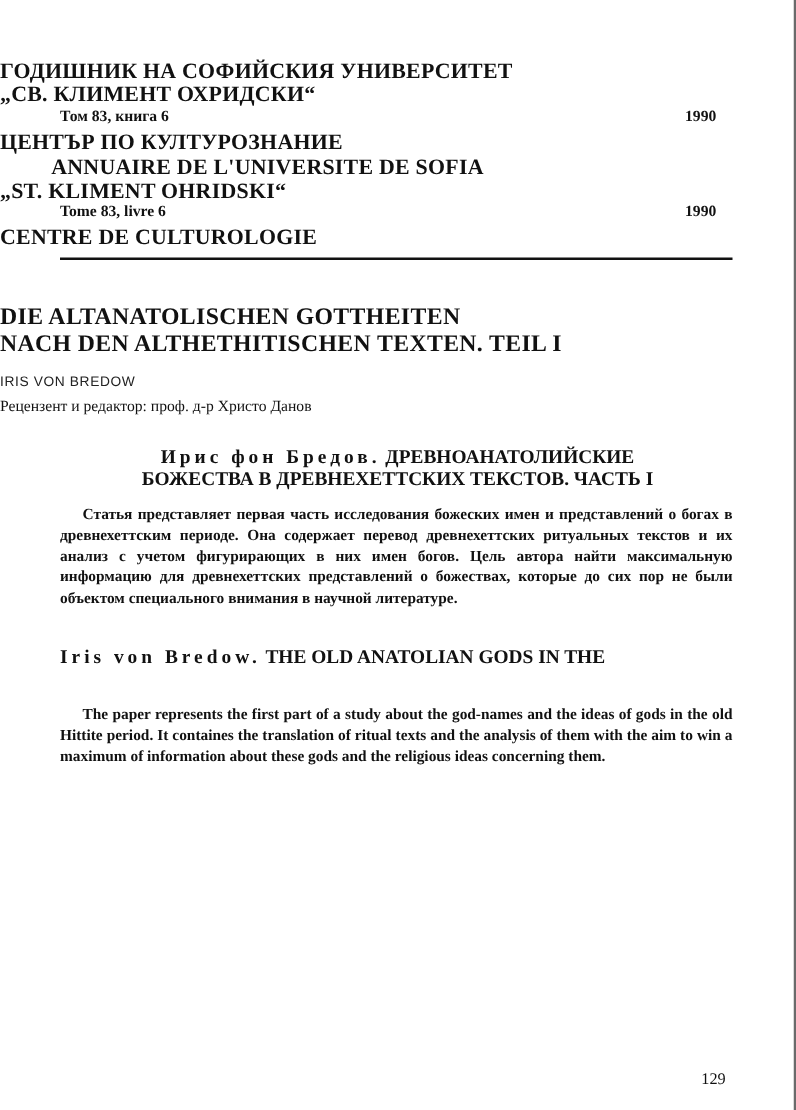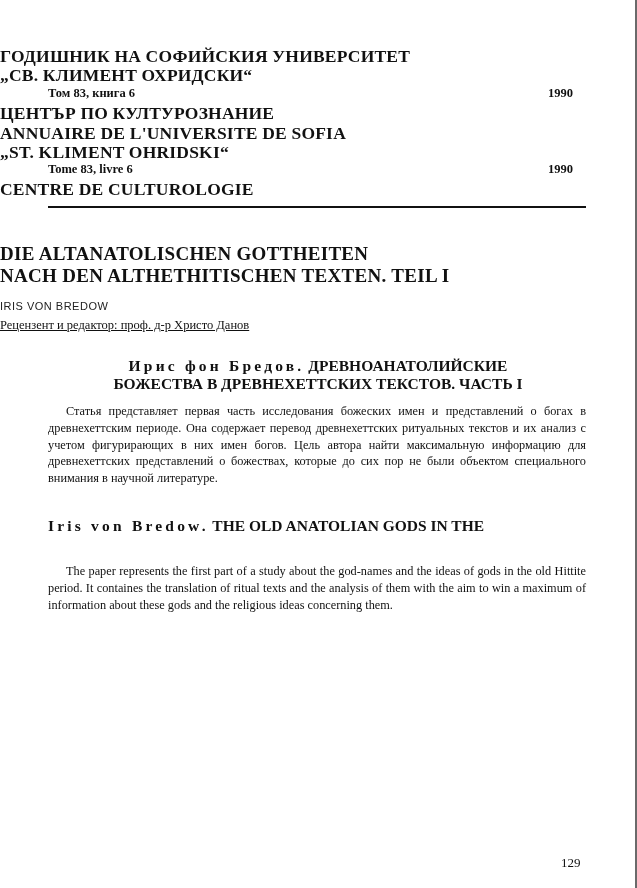--- a/index.html
+++ b/index.html
@@ -11,48 +11,48 @@
   .abs { position: absolute; }
   .center { left: 0; width: 546px; text-align: left; }
   .mast { font-weight: bold; font-size: 17.5px; letter-spacing: 0.2px; }
   .mast-sm { font-weight: bold; font-size: 12.5px; }
   .sep { position: absolute; left: 48px; width: 538px; top: 206px; height: 2px; background: #111; }
   .title { font-weight: bold; font-size: 19px; letter-spacing: 0.3px; line-height: 22px; }
   .author { font-size: 11px; letter-spacing: 0.5px; font-family: "Liberation Sans", sans-serif; color: #222; }
   .reviewer { font-size: 12.5px; }
   .abs-head { left: 48px; width: 540px; font-weight: bold; font-size: 15.5px; line-height: 18px; }
   .spaced { letter-spacing: 3.2px; }
-  .para { left: 48px; width: 538px; font-size: 12.3px; line-height: 16.8px; text-align: justify; }
+  .para { left: 48px; width: 538px; font-size: 12.3px; line-height: 16.8px; text-align: justify; font-weight: bold; }
   .para .indent { display: inline-block; width: 18px; }
   .pgnum { font-size: 13px; }
 </style>
 </head>
 <body>
 
 <div class="right-edge"></div>
 
 <div>
   <div class="abs center mast" style="top:46px;">ГОДИШНИК НА СОФИЙСКИЯ УНИВЕРСИТЕТ</div>
   <div class="abs center mast" style="top:65px;">„СВ. КЛИМЕНТ ОХРИДСКИ“</div>
   <div class="abs mast-sm" style="left:48px; top:86px;">Том 83, книга 6</div>
   <div class="abs mast-sm" style="left:548px; top:86px;">1990</div>
   <div class="abs center mast" style="top:103px;">ЦЕНТЪР ПО КУЛТУРОЗНАНИЕ</div>
-  <div class="abs center mast" style="top:123px;">ANNUAIRE DE  L'UNIVERSITE DE SOFIA</div>
+  <div class="abs center mast" style="top:123px;padding-left:41px;">ANNUAIRE DE  L'UNIVERSITE DE SOFIA</div>
   <div class="abs center mast" style="top:142px;">„ST. KLIMENT OHRIDSKI“</div>
   <div class="abs mast-sm" style="left:48px; top:162px;">Tome 83, livre 6</div>
   <div class="abs mast-sm" style="left:548px; top:162px;">1990</div>
   <div class="abs center mast" style="top:179px;">CENTRE DE CULTUROLOGIE</div>
 </div>
 
 <div class="sep"></div>
 
 <div class="abs center title" style="top:243px;">DIE ALTANATOLISCHEN GOTTHEITEN</div>
 <div class="abs center title" style="top:265px;">NACH DEN ALTHETHITISCHEN TEXTEN. TEIL I</div>
 <div class="abs center author" style="top:300px;">IRIS VON BREDOW</div>
-<div class="abs center reviewer" style="top:318px;text-decoration:underline;">Рецензент и редактор: проф. д-р Христо Данов</div>
+<div class="abs center reviewer" style="top:318px;">Рецензент и редактор: проф. д-р Христо Данов</div>
 
 <div class="abs abs-head" style="top:357px;text-align:center;">
   <span class="spaced">Ирис фон Бредов.</span>
   <span>ДРЕВНОАНАТОЛИЙСКИЕ</span><br>
   <span>БОЖЕСТВА В ДРЕВНЕХЕТТСКИХ ТЕКСТОВ. ЧАСТЬ I</span>
 </div>
 <div class="abs para" style="top:403px;"><span class="indent"></span><span>Статья представляет первая часть исследования божеских имен и представлений о богах в древнехеттским периоде. Она содержает перевод древнехеттских ритуальных текстов и их анализ с учетом фигурирающих в них имен богов. Цель автора найти максимальную информацию для древнехеттских представлений о божествах, которые до сих пор не были объектом специального внимания в научной литературе.</span></div>
 
 <div class="abs abs-head" style="top:517px;">
   <span class="spaced">Iris von Bredow.</span>

